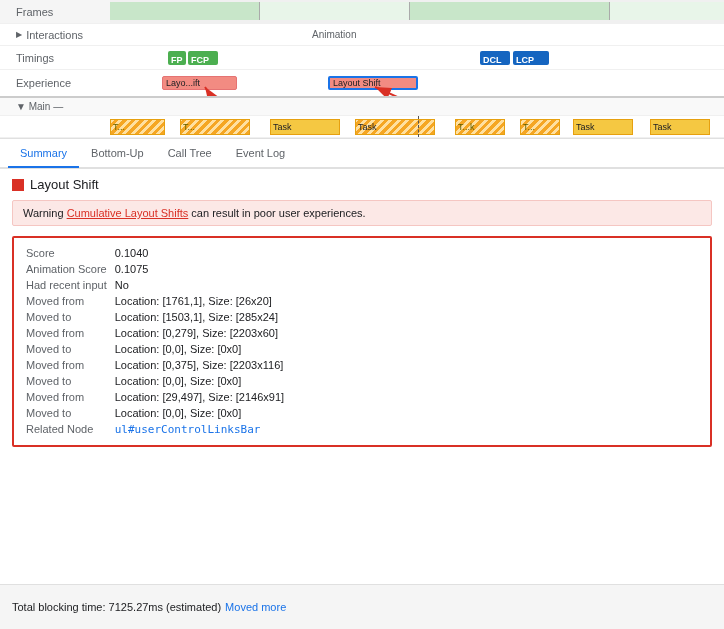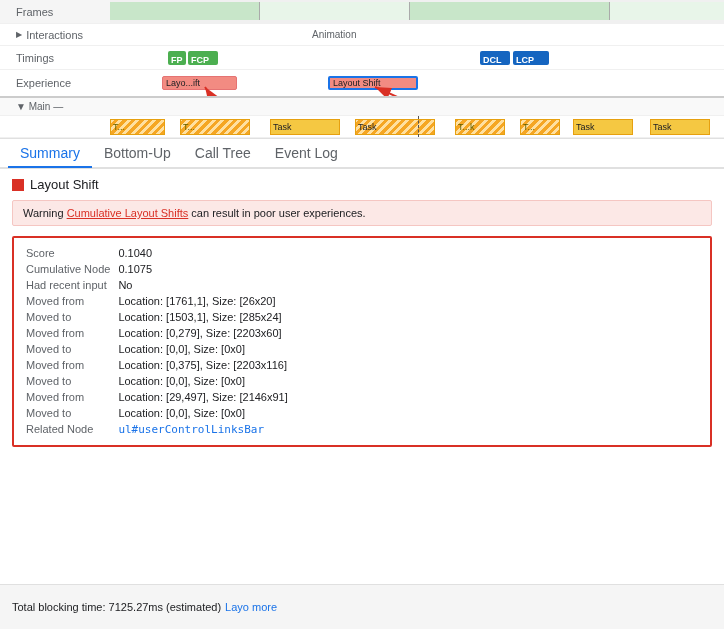--- a/index.html
+++ b/index.html
@@ -110,21 +110,21 @@
       border-bottom: 2px solid #e0e0e0;
       background: #fff;
       padding-left: 8px;
       gap: 0;
     }
     .tab {
       padding: 0 12px;
       height: 100%;
       display: flex;
       align-items: center;
-      font-size: 14px;
+      font-size: 11px;
       color: #5f6368;
       cursor: pointer;
       border-bottom: 2px solid transparent;
       margin-bottom: -2px;
       text-align: center;
     }
     .tab.active {
       color: #1a73e8;
       border-bottom: 2px solid #1a73e8;
     }
@@ -393,21 +393,21 @@
       <span>Warning</span>
       <a href="#"> <span>Cumulative Layout Shifts</span></a>
       <span> </span><span>can result in poor user experiences.</span>
     </div>
 
     <div class="details-box">
 
       <div class="detail-label">Score</div>
       <div class="detail-value">0.1040</div>
 
-      <div class="detail-label">Cumulative Node</div>
+      <div class="detail-label">Animation Score</div>
       <div class="detail-value">0.1075</div>
 
       <div class="detail-label">Had recent input</div>
       <div class="detail-value">No</div>
 
       <div class="detail-label">Moved from</div>
       <div class="detail-value">Location: [1761,1], Size: [26x20]</div>
 
       <div class="detail-label">Moved to</div>
       <div class="detail-value">Location: [1503,1], Size: [285x24]</div>
@@ -434,16 +434,16 @@
       <div class="detail-value">
         <code>ul#userControlLinksBar</code>
       </div>
 
     </div>
 
   </div>
 
   <div class="footer-bar">
     <span>Total blocking time: 7125.27ms (estimated)</span>
-    <a href="#">Layo more</a>
+    <a href="#">Moved more</a>
   </div>
 
 </div>
 
 </body></html>

